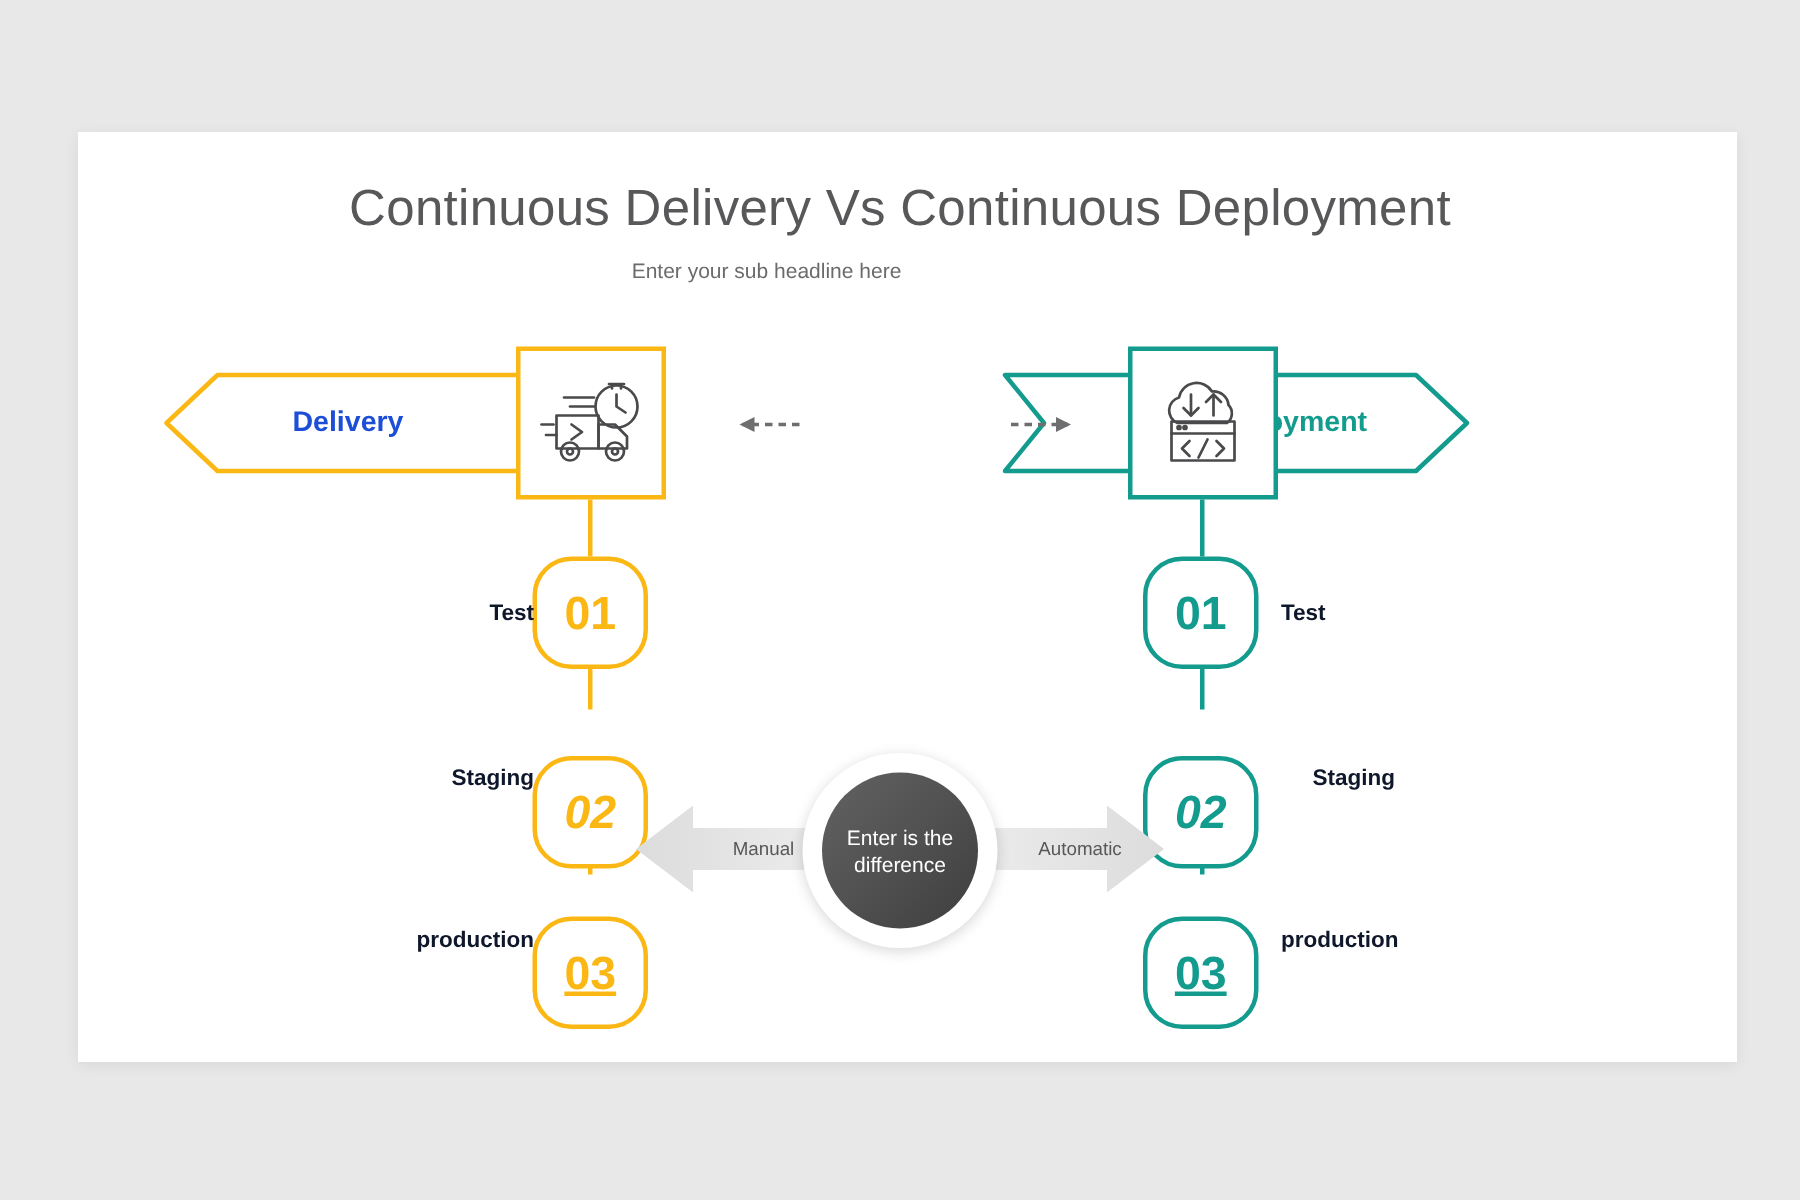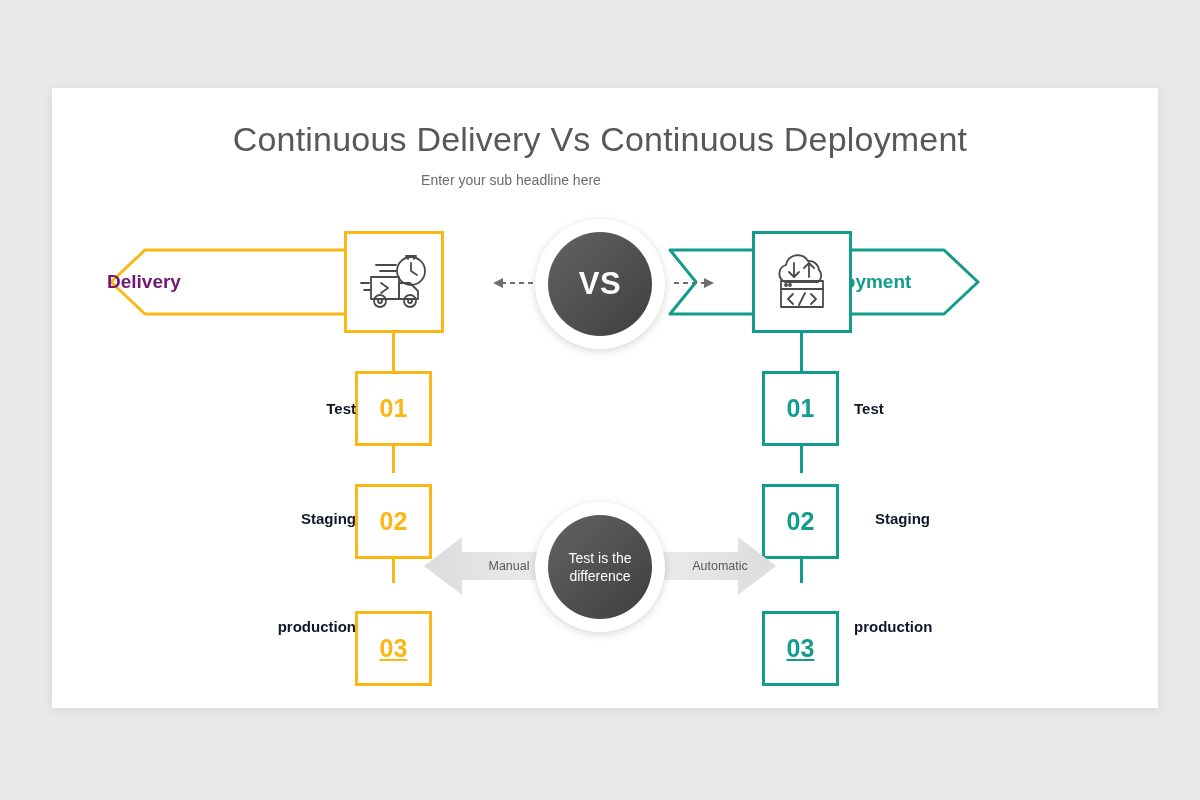--- a/index.html
+++ b/index.html
@@ -62,21 +62,21 @@
     top: 0;
     height: 68px;
     line-height: 68px;
     font-size: 19px;
     font-weight: bold;
     white-space: nowrap;
   }
   #ribbon-left  { left: 55px; }
   #ribbon-right { left: 600px; }
   #ribbon-left .ribbon-label {
-    left: 0; width: 250px; text-align: left; color: #701a75;
+    left: 0; width: 250px; text-align: center; color: #1d4ed8;
   }
   #ribbon-right .ribbon-label {
     left: 80px; width: 250px; text-align: center; color: #139c8e;
   }
 
   
   .icon-box {
     position: absolute;
     top: 143px;
     width: 100px;
@@ -101,27 +101,28 @@
 
   
   .step-box {
     position: absolute;
     width: 77px;
     height: 75px;
     background: #ffffff;
     box-sizing: border-box;
     text-align: center;
     line-height: 69px;
-    font-size: 25px;
+    font-size: 31px;
     font-weight: bold;
+    border-radius: 26px;
   }
   .left-col .step-box  { left: 303px; border: 3px solid #fbb713; color: #fbb713; }
   .right-col .step-box { left: 710px; border: 3px solid #139c8e; color: #139c8e; }
   .step-box.b1 { top: 283px; }
-  .step-box.b2 { top: 396px; }
+  .step-box.b2 { top: 416px; font-style: italic; }
   .step-box.b3 { top: 523px; text-decoration: underline; }
 
   .step-label {
     position: absolute;
     height: 75px;
     line-height: 75px;
     font-size: 15px;
     font-weight: bold;
     color: #0f172a;
     white-space: nowrap;
@@ -266,23 +267,20 @@
       <line x1="12" y1="39" x2="54" y2="39"></line>
       <circle cx="17" cy="35" r="1"></circle>
       <circle cx="21" cy="35" r="1"></circle>
 
       <polyline points="24,44 19,49 24,54"></polyline>
       <line x1="36" y1="43" x2="30" y2="55"></line>
       <polyline points="42,44 47,49 42,54"></polyline>
     </svg>
   </div>
 
-  <div id="vs-badge">
-    <div class="inner">VS</div>
-  </div>
 
   <div class="dash-link" id="dash-left">
     <svg width="56" height="14" viewBox="0 0 56 14">
       <line x1="54" y1="7" x2="16" y2="7" stroke="#6e6e70" stroke-width="2.2" stroke-dasharray="5 4"></line>
       <polygon points="14,7 24,2 24,12" fill="#6e6e70"></polygon>
     </svg>
   </div>
   <div class="dash-link" id="dash-right">
     <svg width="56" height="14" viewBox="0 0 56 14">
       <line x1="2" y1="7" x2="40" y2="7" stroke="#6e6e70" stroke-width="2.2" stroke-dasharray="5 4"></line>
@@ -335,19 +333,19 @@
     <path d="M0,35 L38,6 L38,21 L150,21 L150,49 L38,49 L38,64 Z" fill="url(#gradL)"></path>
 
     <path d="M352,35 L314,6 L314,21 L202,21 L202,49 L314,49 L314,64 Z" fill="url(#gradR)"></path>
   </svg>
   <div class="diff-arrow-label" id="diff-label-automatic">Automatic</div>
   <div class="diff-arrow-label" id="diff-label-manual">Manual</div>
 
   <div id="diff-badge">
     <div class="inner">
       <div>
-        <div>Test is the</div>
+        <div>Enter is the</div>
         <div>difference</div>
       </div>
     </div>
   </div>
 
 </div>
 
 </body></html>

